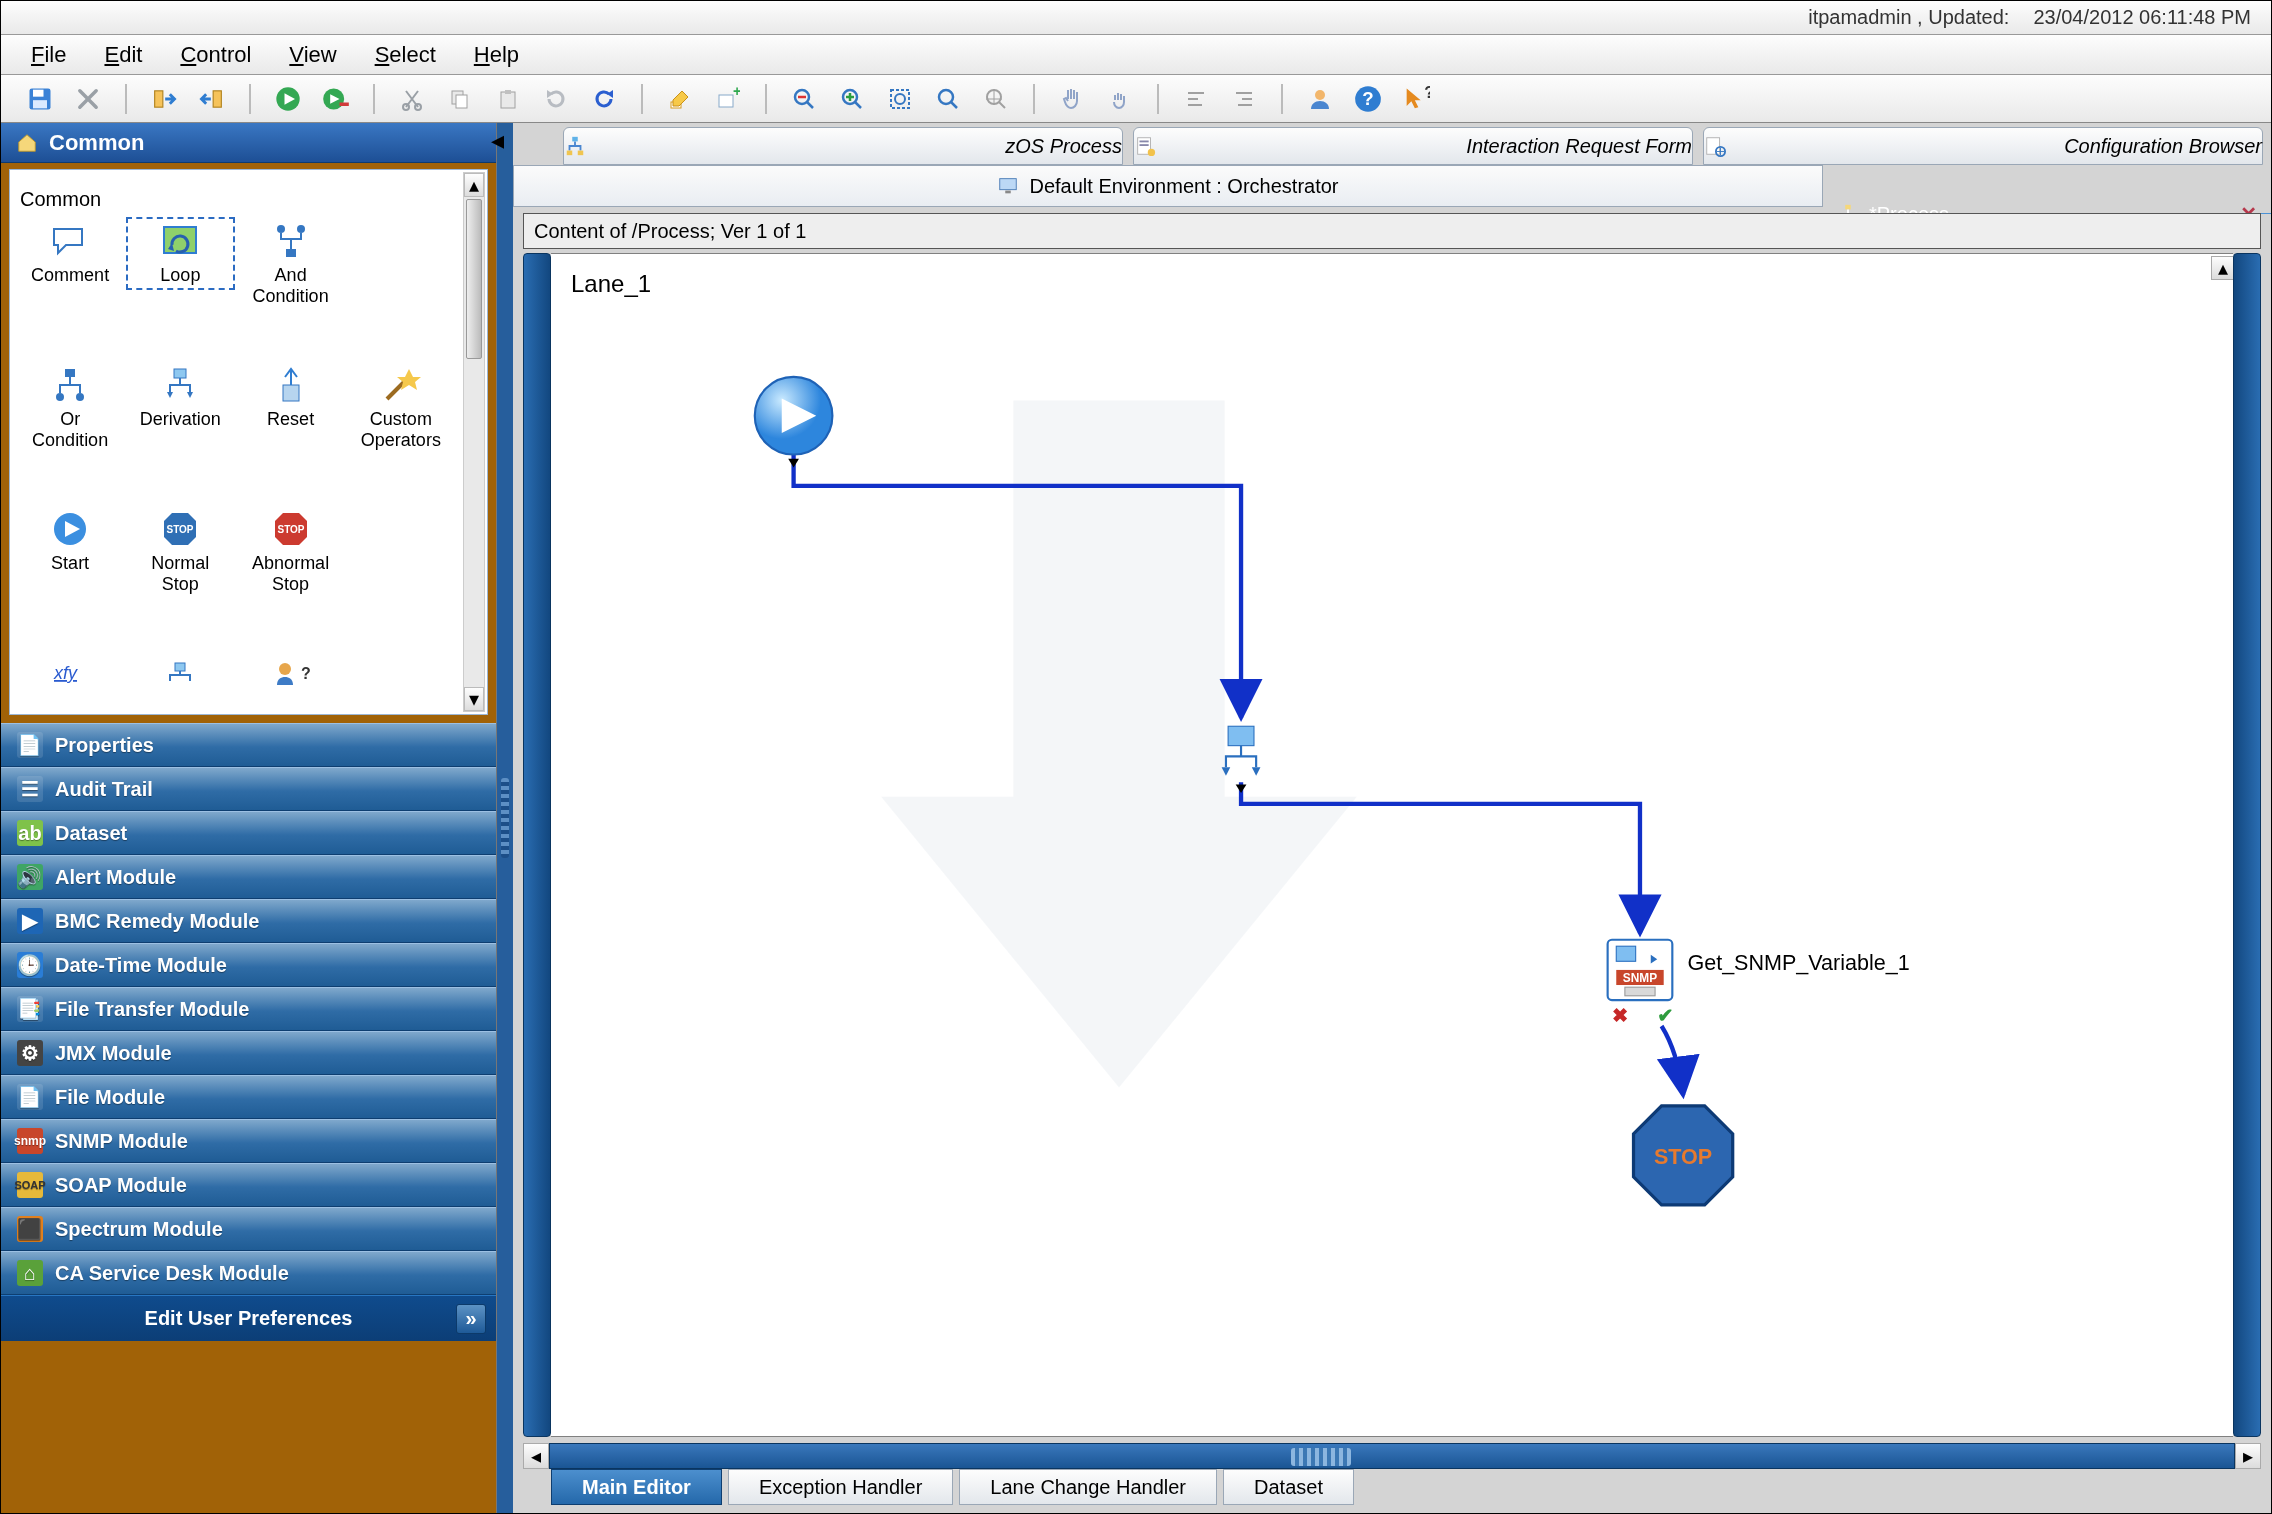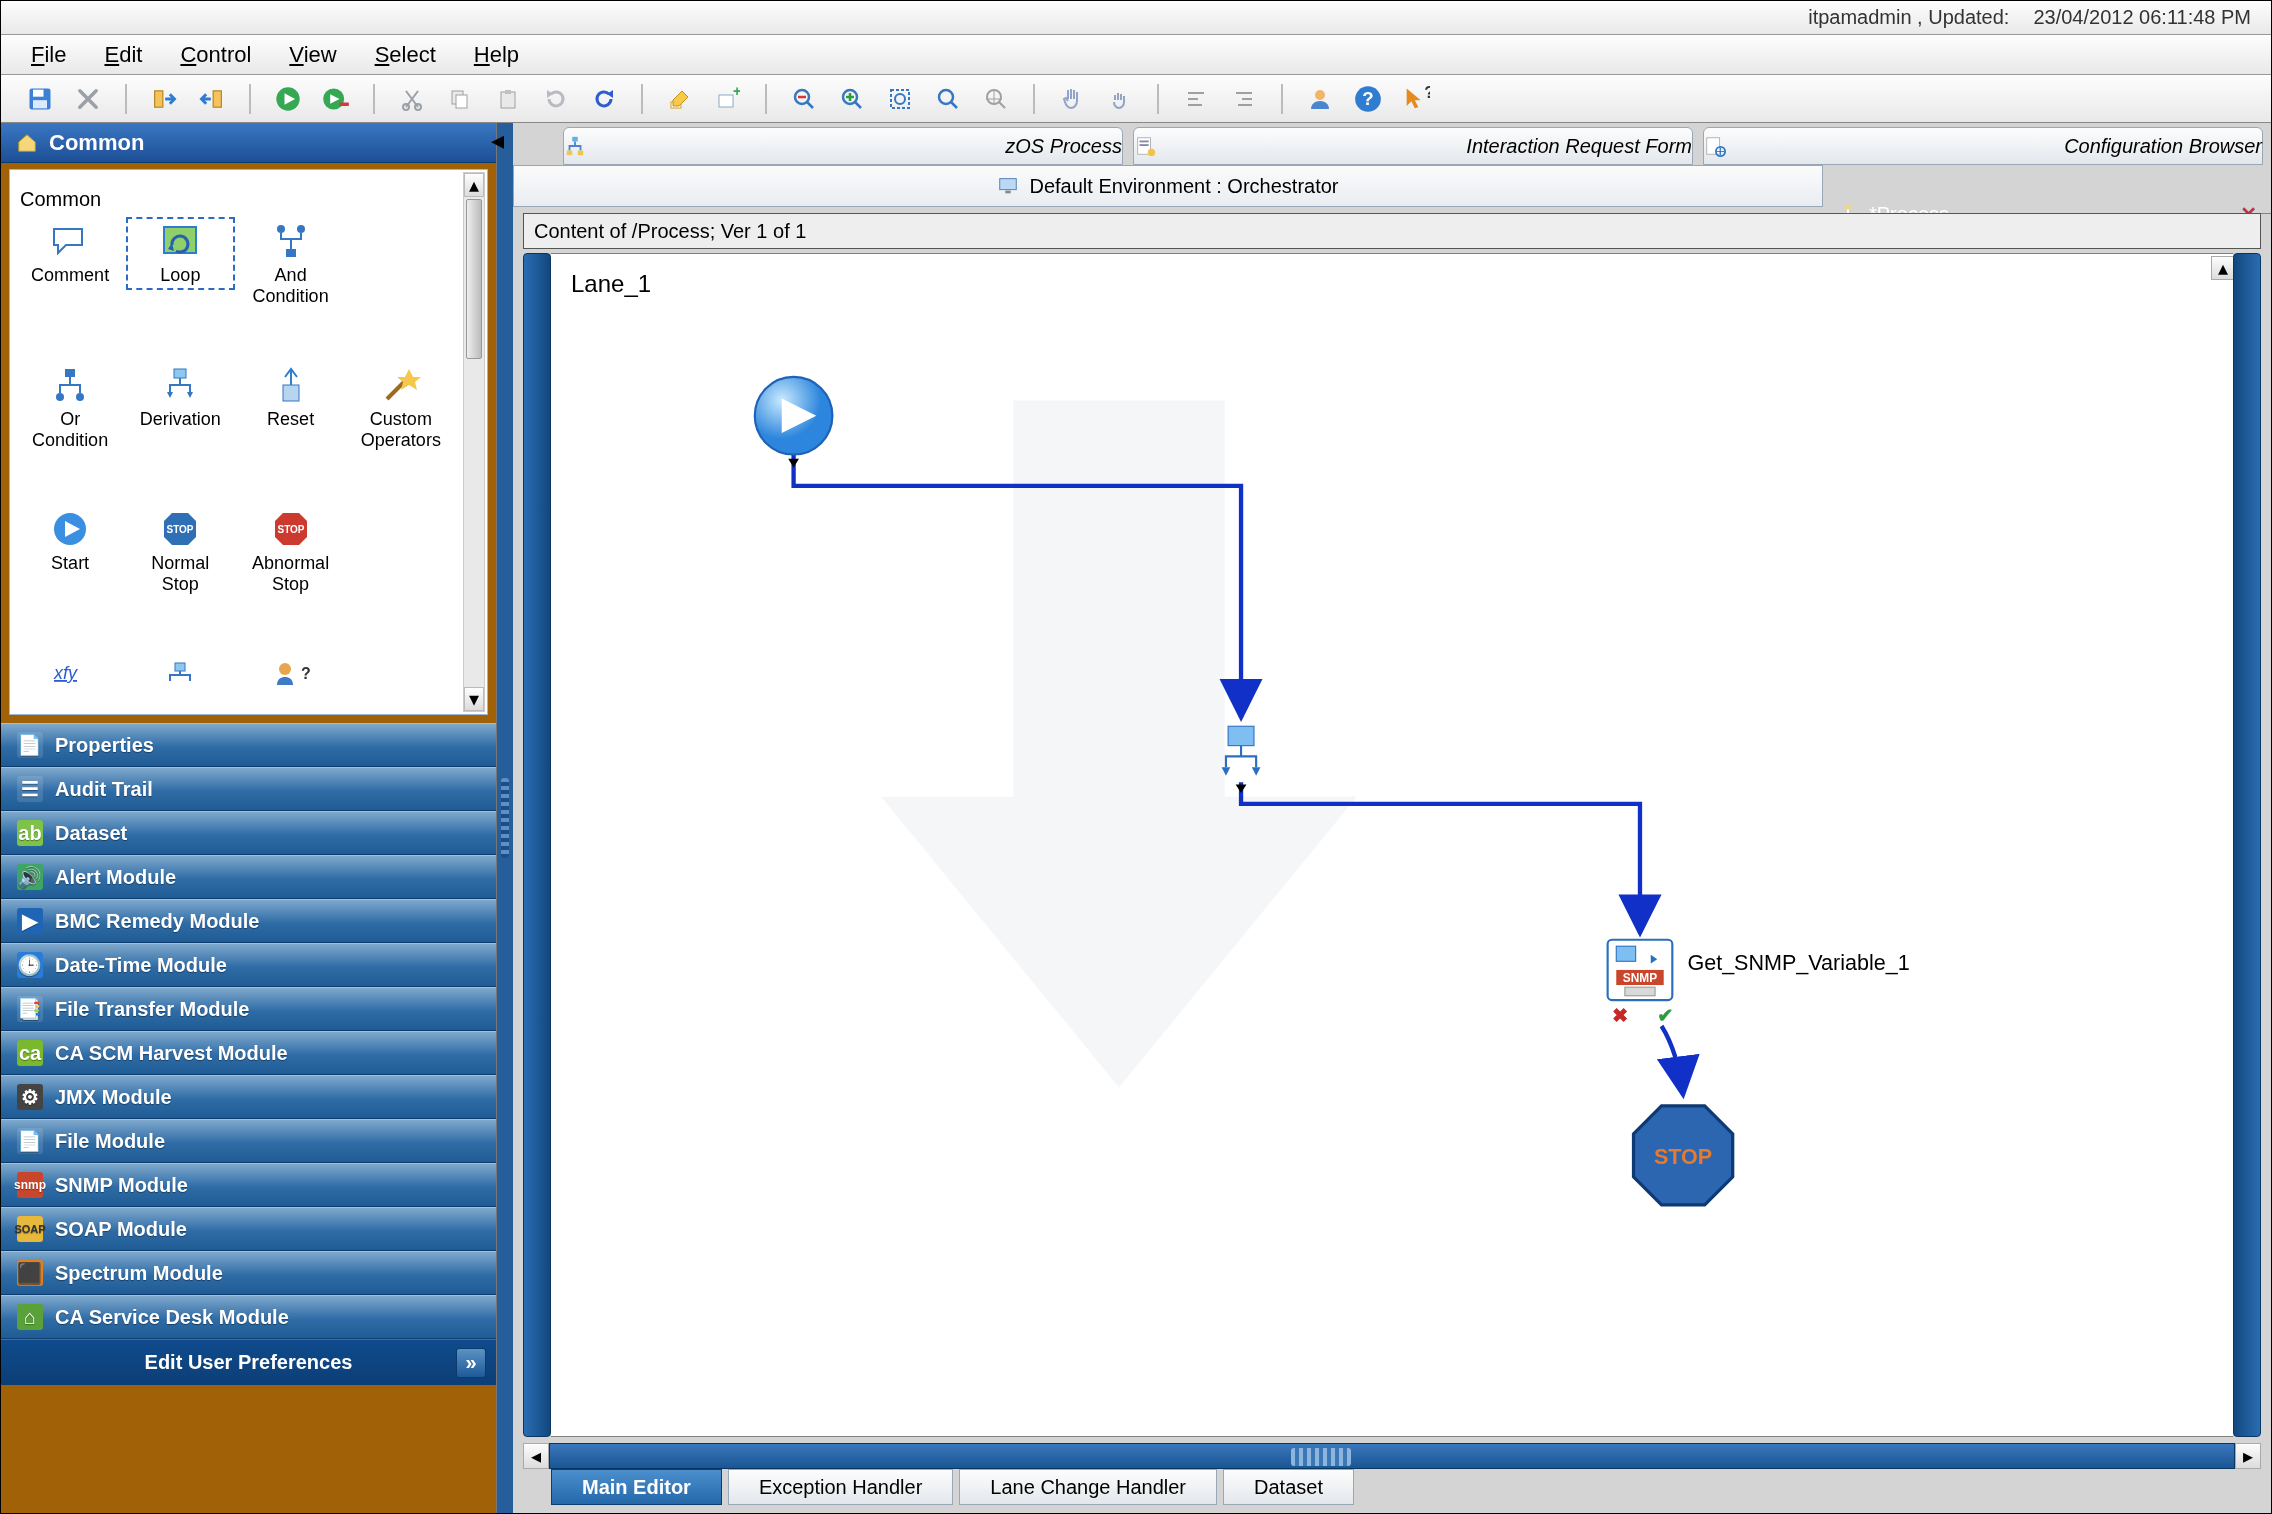--- a/index.html
+++ b/index.html
@@ -689,24 +689,20 @@
             <span class="acc-icon" style="background:#1e66b5">▶</span>
             <span>BMC Remedy Module</span>
           </div>
         <div class="acc-item">
             <span class="acc-icon" style="background:#2a7dd6">🕒</span>
             <span>Date-Time Module</span>
           </div>
         <div class="acc-item">
             <span class="acc-icon">📑</span>
             <span>File Transfer Module</span>
-          </div>
-        <div class="acc-item">
-            <span class="acc-icon" style="background:#7ab82e;color:#fff;font-weight:bold">ca</span>
-            <span>CA SCM Harvest Module</span>
           </div>
         <div class="acc-item">
             <span class="acc-icon" style="background:#444">⚙</span>
             <span>JMX Module</span>
           </div>
         <div class="acc-item">
             <span class="acc-icon">📄</span>
             <span>File Module</span>
           </div>
         <div class="acc-item">

